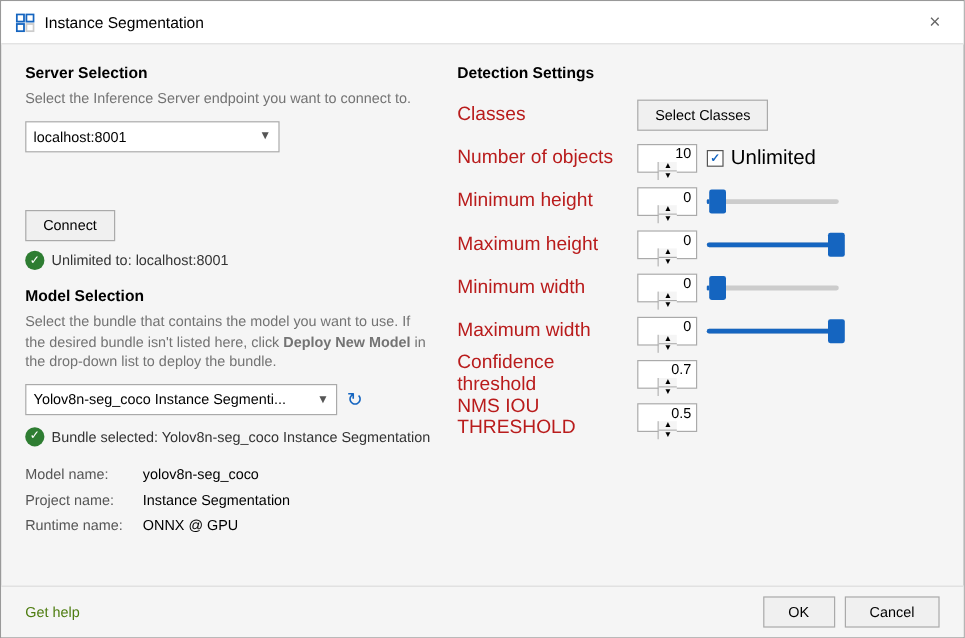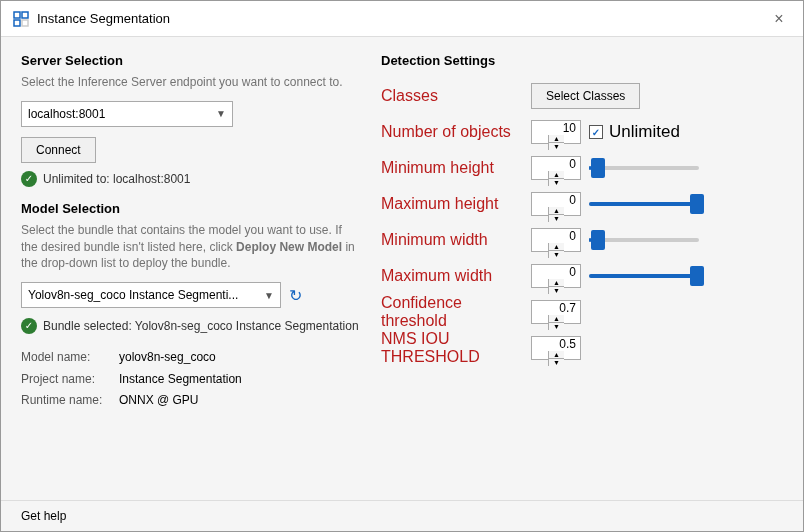--- a/index.html
+++ b/index.html
@@ -107,20 +107,21 @@
       color: #555;
     }
     .connect-btn {
       height: 26px;
       padding: 0 14px;
       background: #f0f0f0;
       border: 1px solid #aaa;
       font-size: 12px;
       cursor: pointer;
       margin-bottom: 8px;
+      margin-top: 38px;
     }
     .status-row {
       display: flex;
       align-items: center;
       gap: 6px;
       margin-bottom: 14px;
       font-size: 12px;
       color: #333;
     }
     .check-circle {
@@ -312,21 +313,21 @@
       display: flex;
       align-items: center;
       justify-content: space-between;
     }
     .footer-right {
       display: flex;
       gap: 8px;
     }
     .get-help-link {
       font-size: 12px;
-      color: #000000;
+      color: #4d7c0f;
       text-decoration: none;
       cursor: pointer;
     }
     .ok-btn, .cancel-btn {
       height: 26px;
       padding: 0 20px;
       font-size: 12px;
       cursor: pointer;
       border: 1px solid #aaa;
       background: #f0f0f0;
@@ -538,14 +539,18 @@
             </div>
           </div>
         </div>
 
       </div>
     </div>
   </div>
 
   <div class="dialog-footer">
     <a class="get-help-link">Get help</a>
+    <div class="footer-right">
+      <button class="ok-btn">OK</button>
+      <button class="cancel-btn">Cancel</button>
+    </div>
   </div>
 </div>
 
 </body></html>

